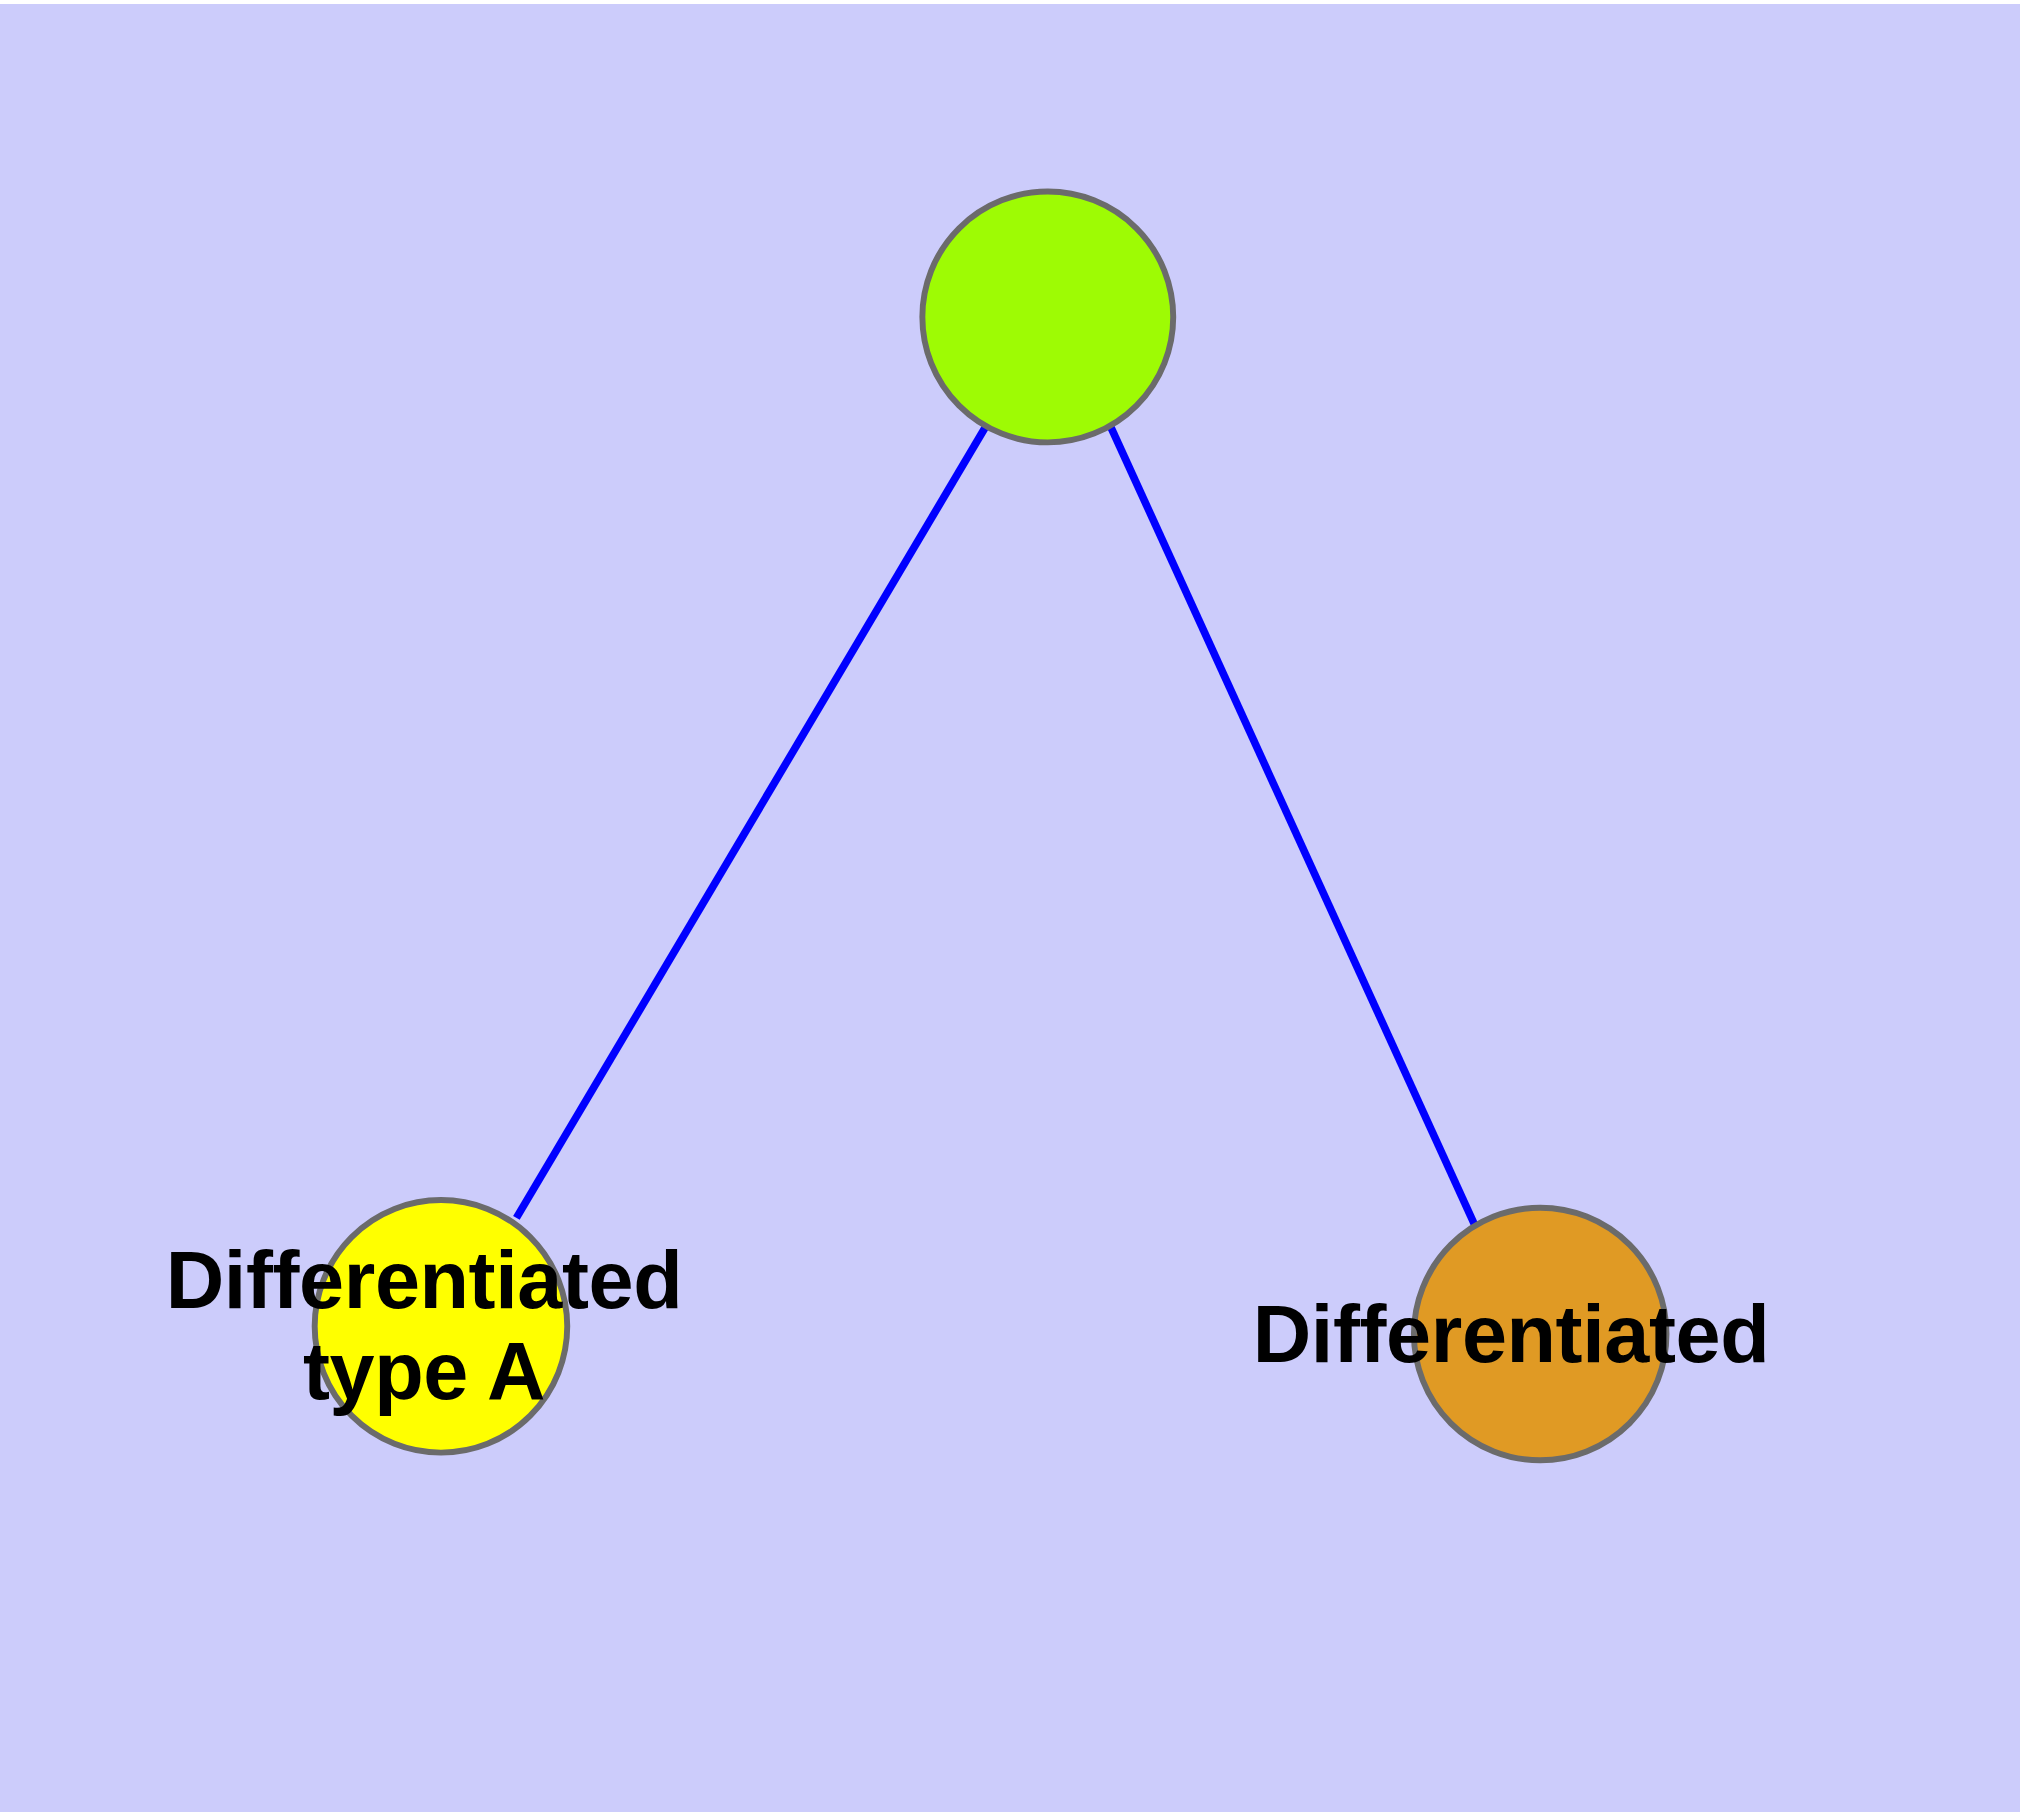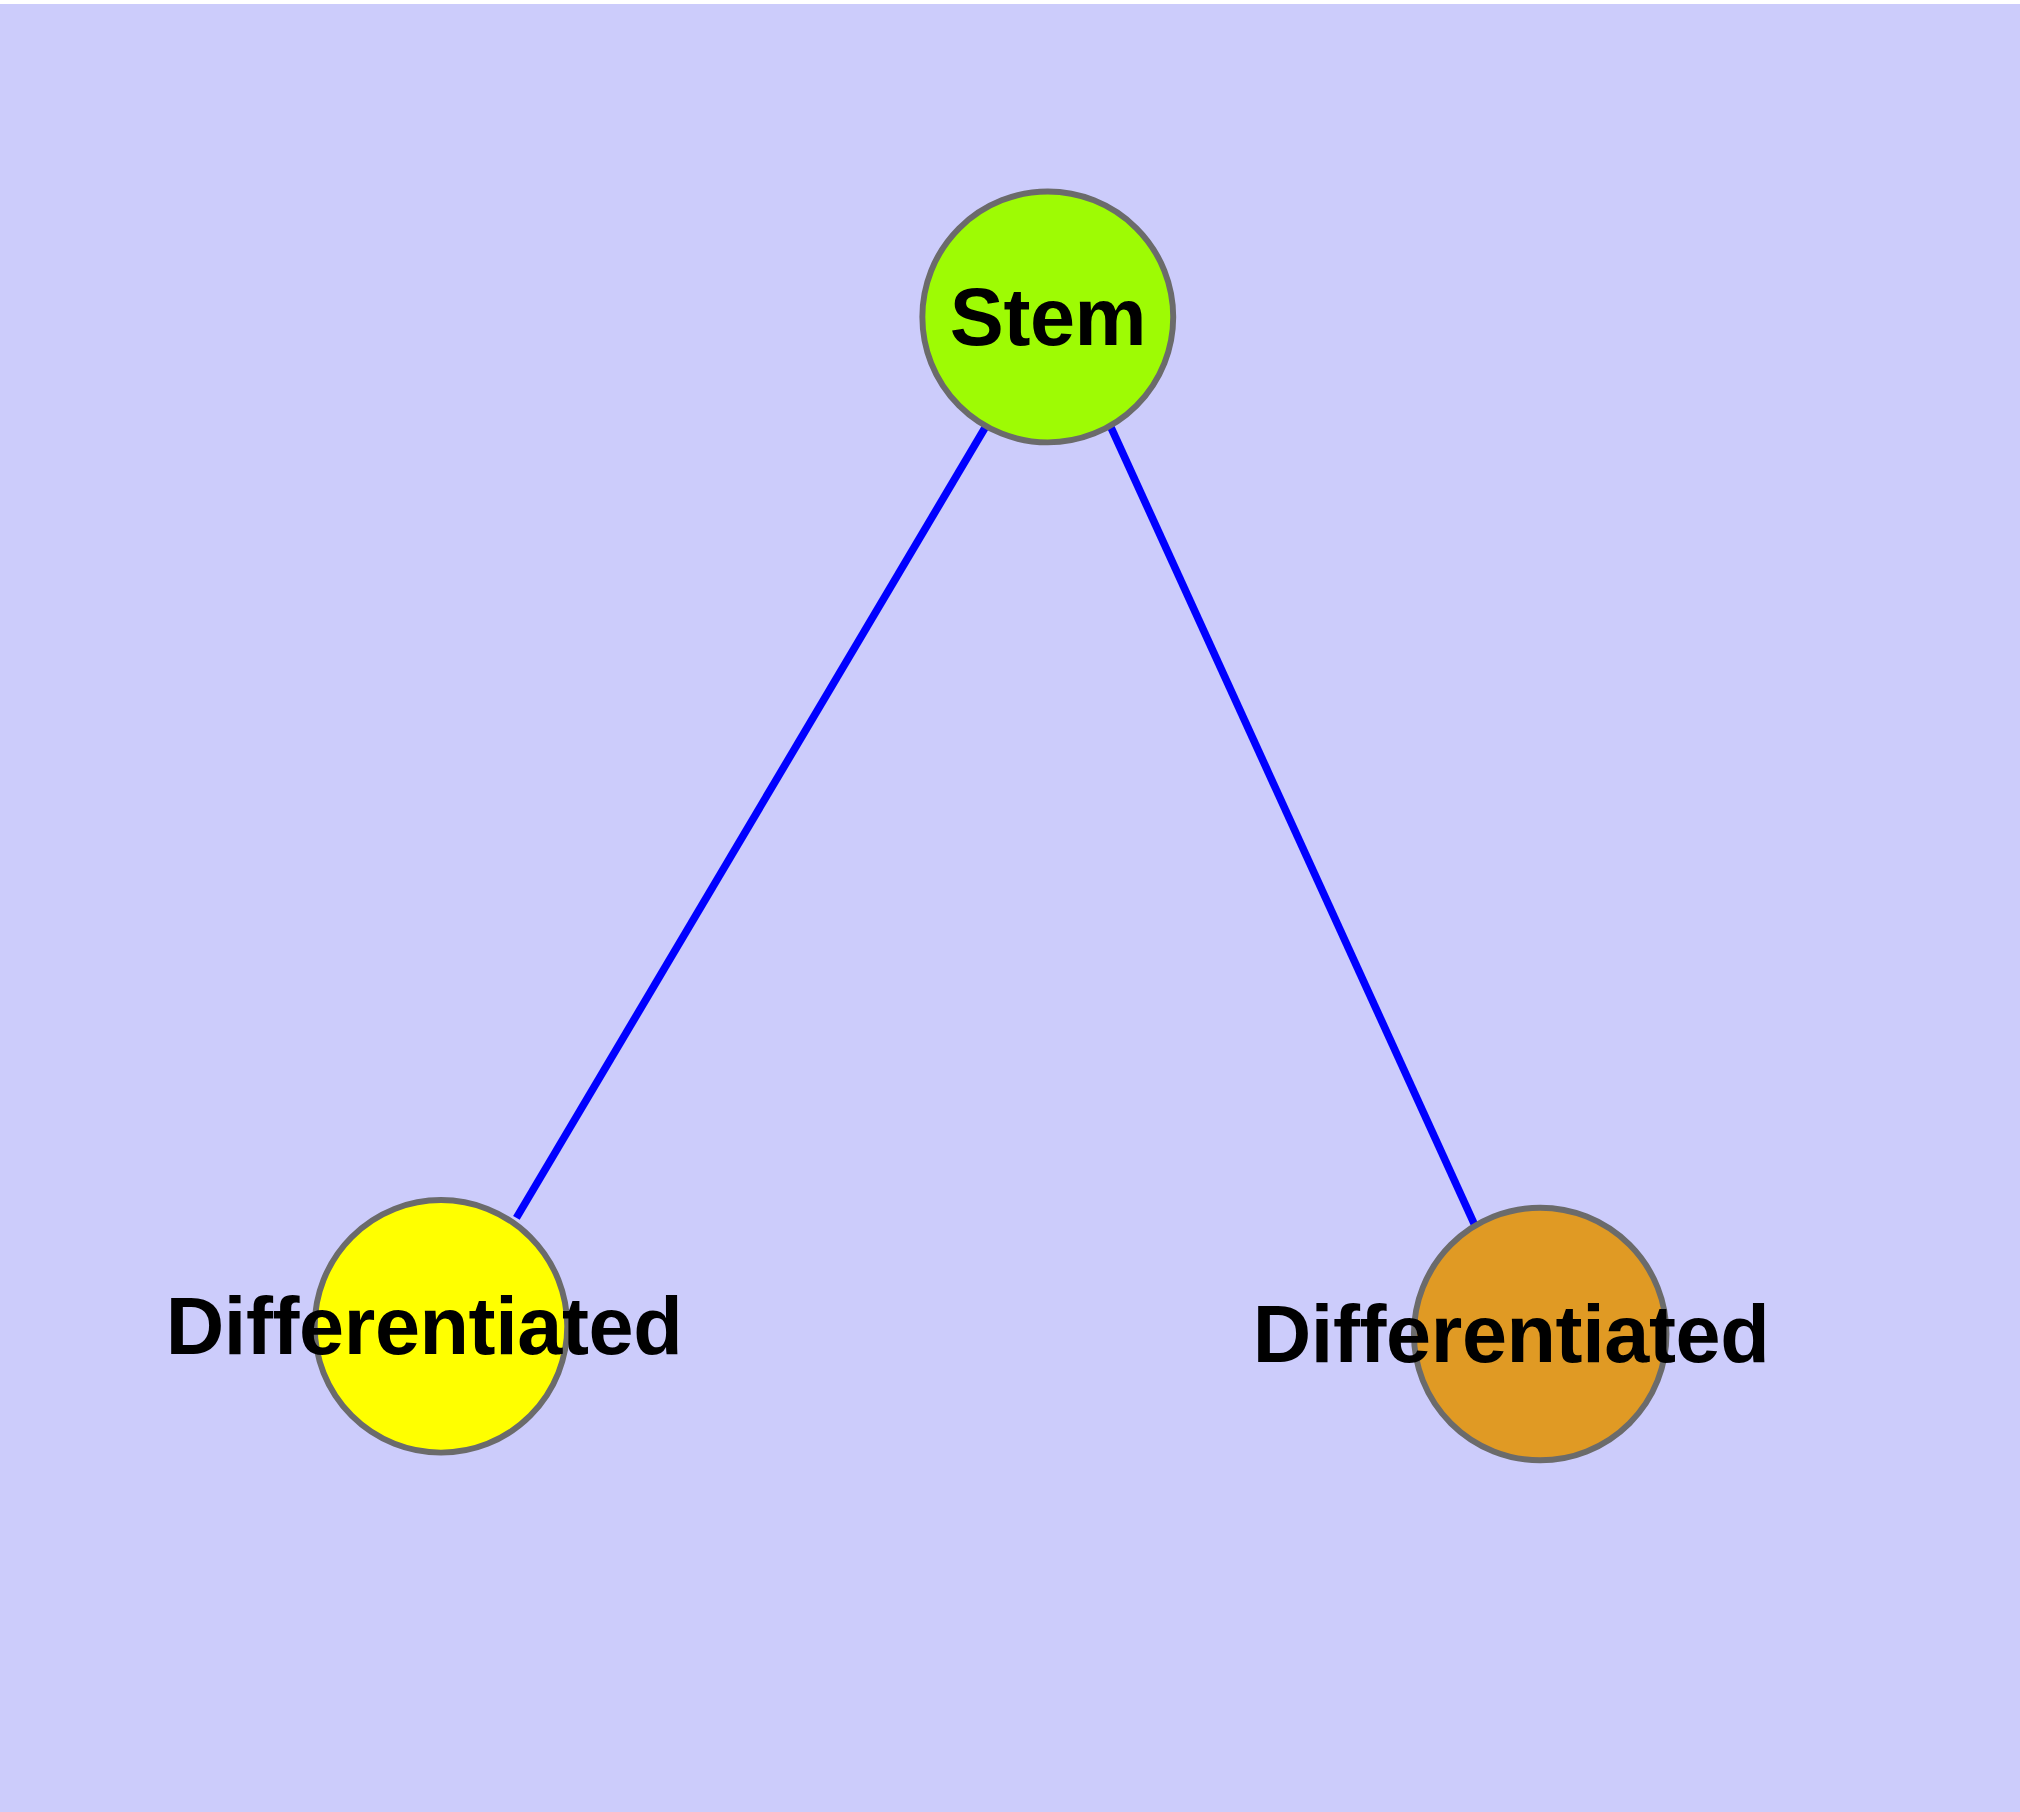--- a/index.html
+++ b/index.html
@@ -78,26 +78,24 @@
       <line x1="1310" y1="503" x2="1740" y2="1446" stroke="#0000ff" stroke-width="9" stroke-linecap="butt"></line>
     </g>
 
     <g>
       <circle cx="1236" cy="374" r="148" fill="#9efb04" stroke="#6b6b6b" stroke-width="7"></circle>
       <circle cx="520" cy="1565" r="149" fill="#ffff00" stroke="#6b6b6b" stroke-width="7"></circle>
       <circle cx="1817" cy="1574" r="149" fill="#e09a24" stroke="#6b6b6b" stroke-width="7"></circle>
     </g>
   </svg>
 
-  <div class="node-label label-stem">
-    <span class="label-line">Stem</span>
-  </div>
 
   <div class="node-label label-a">
     <span class="label-line">Differentiated</span>
+    <span class="label-line">type A</span>
   </div>
 
   <div class="node-label label-b">
     <span class="label-line">Differentiated</span>
   </div>
 
 </div>
 
 
 </body></html>

